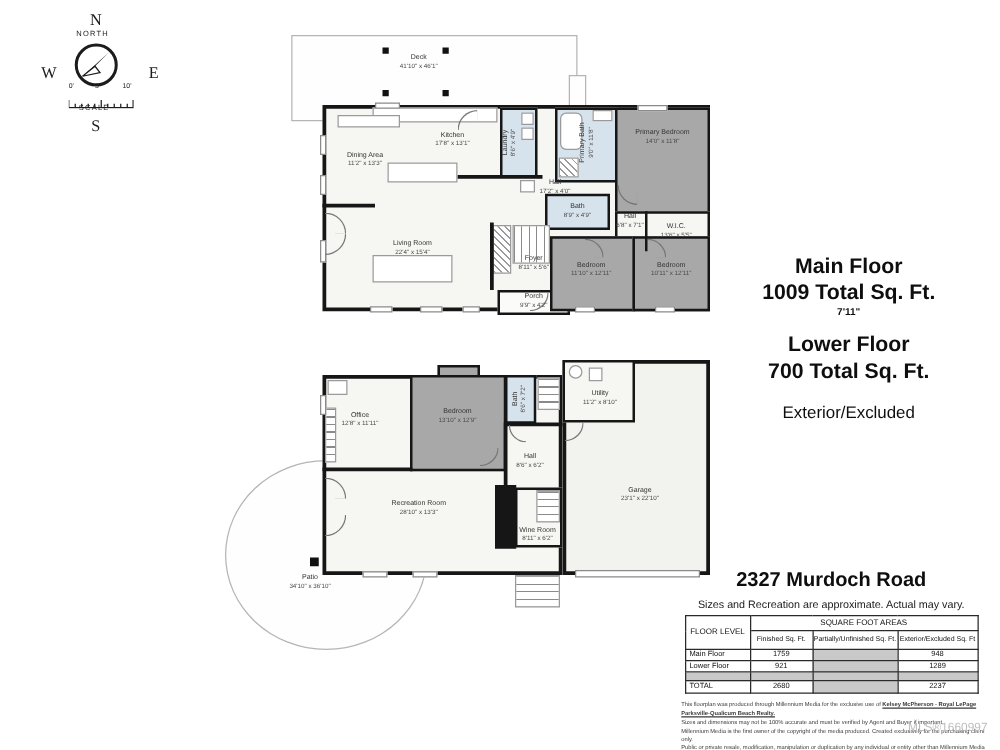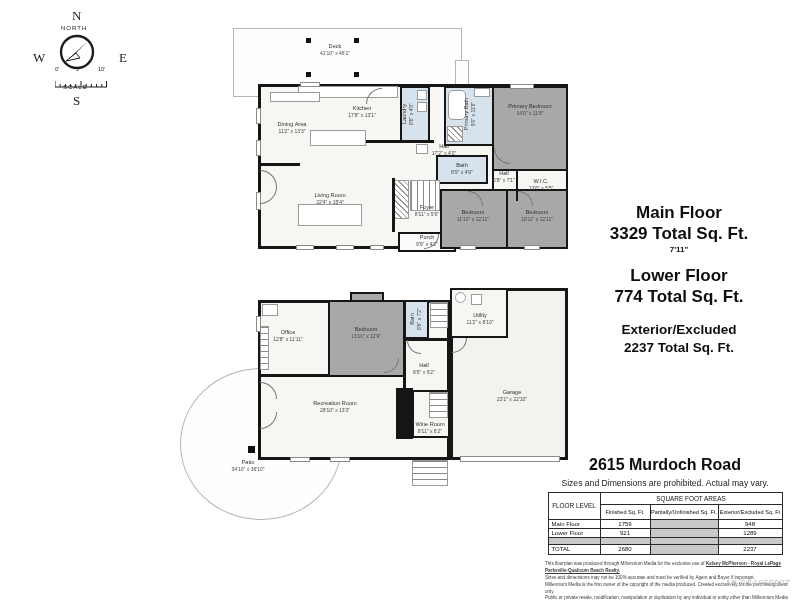--- a/index.html
+++ b/index.html
@@ -27,21 +27,21 @@
   .cmp.ltr{font-family:"Liberation Serif",serif;font-size:13px;}
   .cmp.tiny{font-size:6px;letter-spacing:1px;}
   .cmp.tick{font-size:5.5px;}
   
   .sum{position:absolute;left:580px;top:202px;width:198px;text-align:center;color:#0e0e0e;z-index:6;}
   .sum .h1{font-size:17px;font-weight:bold;line-height:1.25;}
   .sum .small{font-size:8px;font-weight:bold;line-height:1.3;}
   .sum .sp6{margin-top:6px;}
   .sum .sp10{margin-top:10px;}
   .sum .sp14{margin-top:14px;}
-  .sum .h2{font-size:13.5px;font-weight:bold;line-height:1.3;}
+  .sum .h2{font-size:13.5px;font-weight:normal;line-height:1.3;}
   
   .addr{position:absolute;left:545px;top:456px;width:240px;text-align:center;z-index:6;color:#0e0e0e;}
   .addr .title{font-size:16px;font-weight:bold;}
   .addr .disc{font-size:8.6px;margin-top:4px;color:#1a1a1a;}
   table.sq{border-collapse:collapse;width:234px;margin:4px auto 0 auto;table-layout:fixed;}
   table.sq th,table.sq td{border:1px solid #2a2a2a;padding:0;font-weight:normal;
         font-size:6px;line-height:1.15;color:#111;text-align:center;vertical-align:middle;}
   table.sq .hdr{font-size:6.4px;}
   table.sq .lft{text-align:left;padding-left:3px;}
   .gray-cell{background:#c9c9c9;}
@@ -259,31 +259,30 @@
   <div class="rn">Garage</div>
   <div class="rd">23'1" x 22'10"</div>
 </div>
 <div class="lbl" style="left:248px;top:466px;">
   <div class="rn">Patio</div>
   <div class="rd">34'10" x 36'10"</div>
 </div>
 
 <div class="sum">
   <div class="h1">Main Floor</div>
-  <div class="h1">3329 Total Sq. Ft.</div>
+  <div class="h1">1009 Total Sq. Ft.</div>
   <div class="small">7'11"</div>
   <div class="h1 sp10">Lower Floor</div>
-  <div class="h1">774 Total Sq. Ft.</div>
+  <div class="h1">700 Total Sq. Ft.</div>
   <div class="h2 sp14">Exterior/Excluded</div>
-  <div class="h2">2237 Total Sq. Ft.</div>
 </div>
 
 <div class="addr">
-  <div class="title">2615 Murdoch Road</div>
-  <div class="disc">Sizes and Dimensions are prohibited. Actual may vary.</div>
+  <div class="title">2327 Murdoch Road</div>
+  <div class="disc">Sizes and Recreation are approximate. Actual may vary.</div>
   <table class="sq">
     <colgroup>
         <col style="width:52px">
         <col style="width:50px">
         <col style="width:68px">
         <col style="width:64px">
       </colgroup>
     <tbody>
         <tr style="height:12px;">
       <th rowspan="2" class="hdr" style="width:52px;">FLOOR LEVEL</th>

